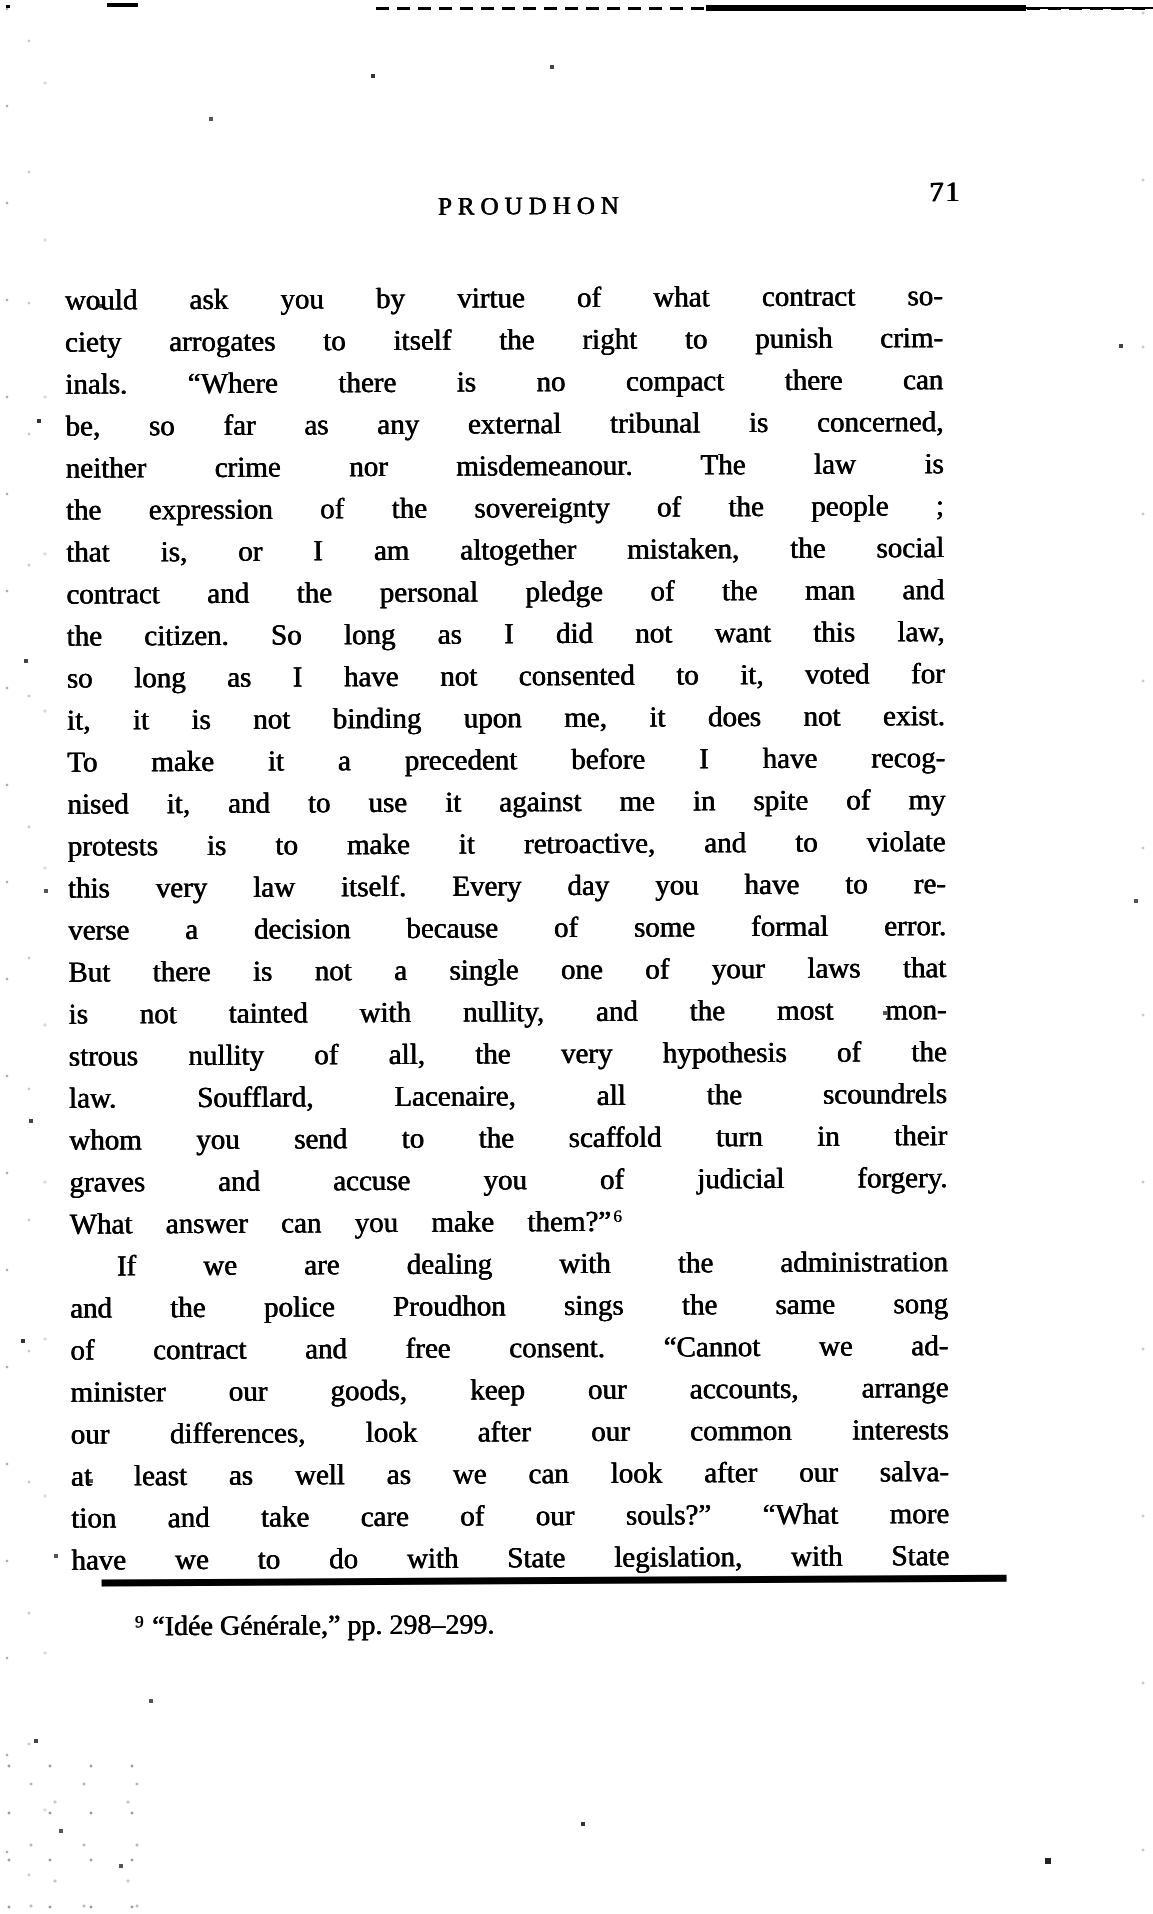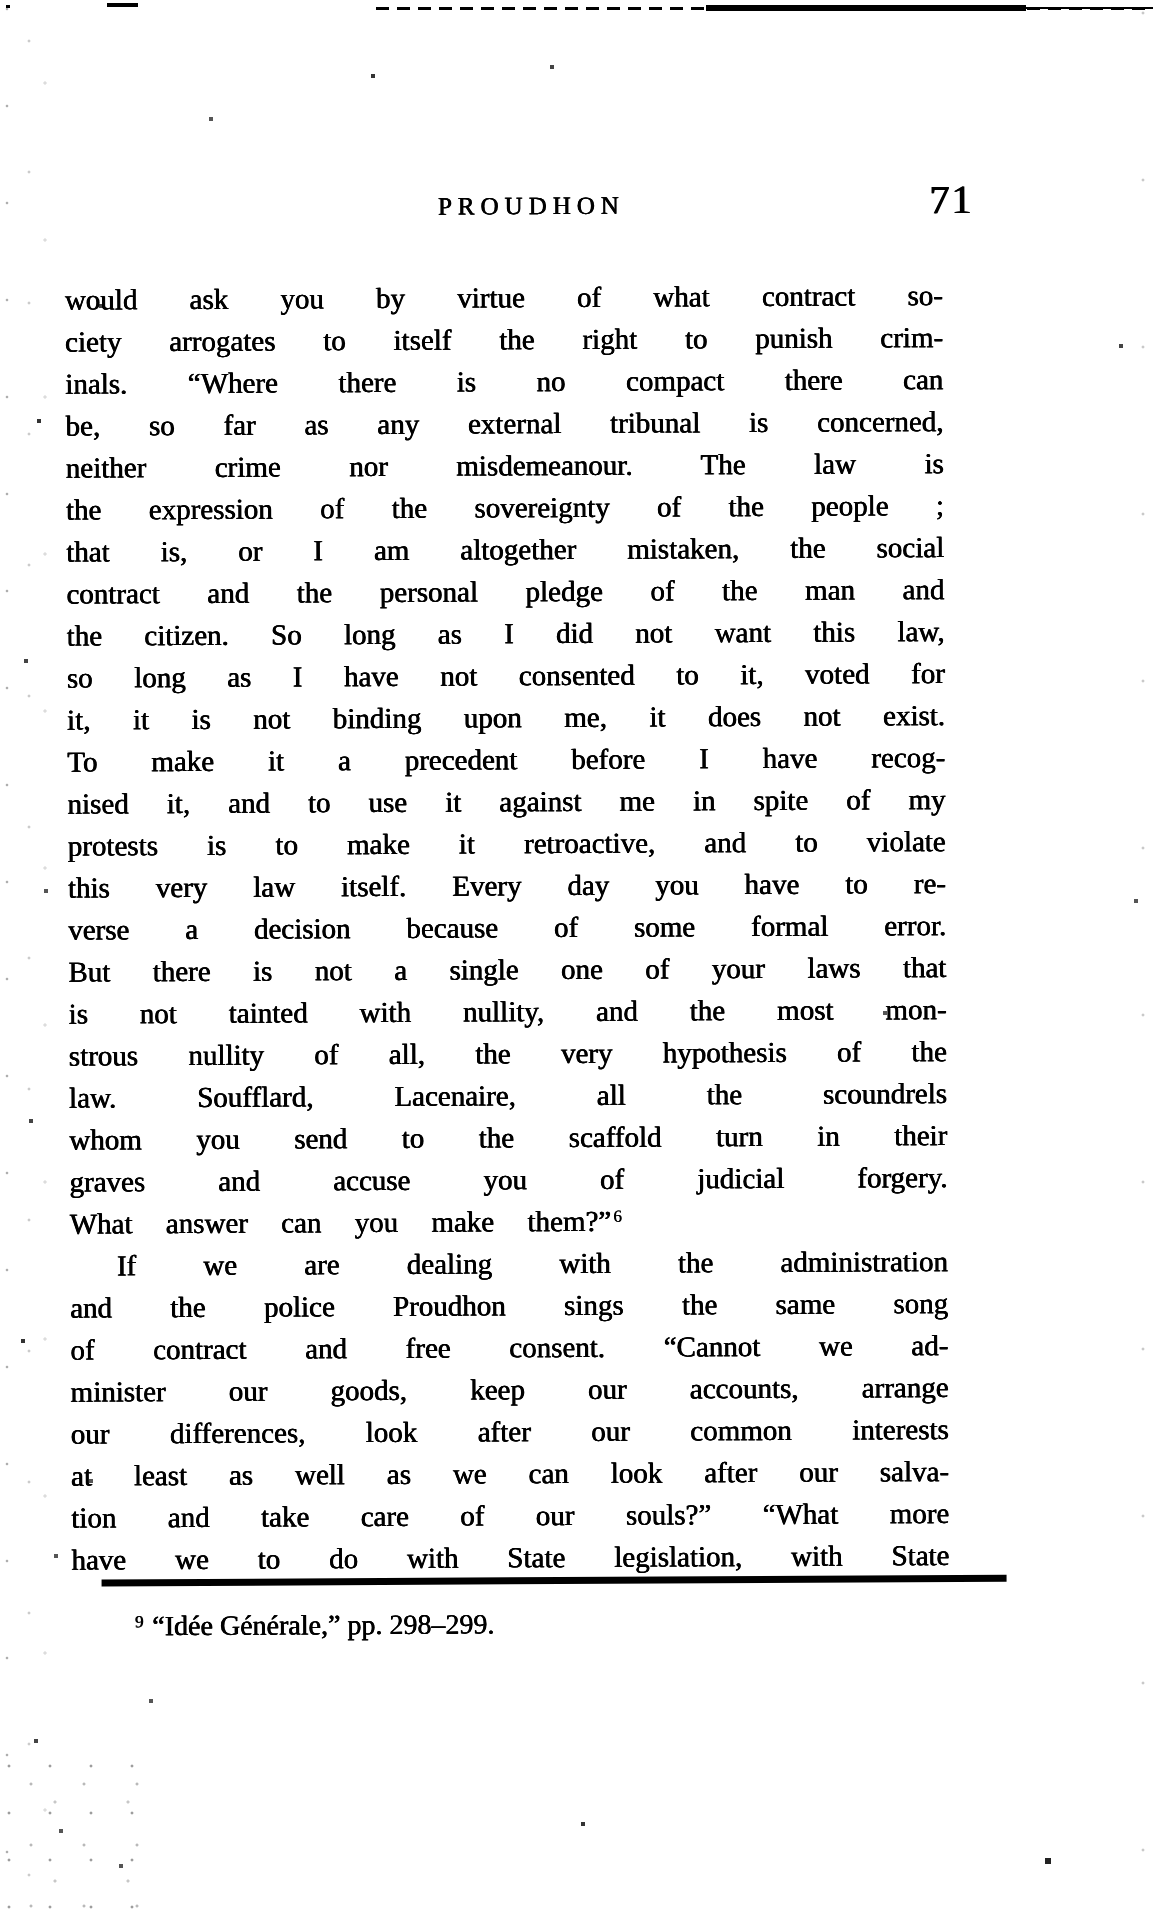--- a/index.html
+++ b/index.html
@@ -75,21 +75,21 @@
   }
   .ink { text-shadow: 0.45px 0 currentColor, -0.25px 0 currentColor; }
 
   .running-title {
     position: absolute; left: 68px; top: 192px; width: 878px;
     text-align: center; transform: translateX(28px);
     font-size: 25px; letter-spacing: 6px;
   }
   .page-number {
     position: absolute; left: 933px; top: 178px;
-    font-size: 40px; letter-spacing: 2px;
+    font-size: 28px; letter-spacing: 2px;
     text-shadow: 0.8px 0 currentColor, -0.4px 0 currentColor;
   }
 
   .body-text {
     position: absolute; left: 68px; top: 276px; width: 878px;
     font-size: 29px;
   }
   .line {
     box-sizing: border-box;
     height: 42px; line-height: 42px;

